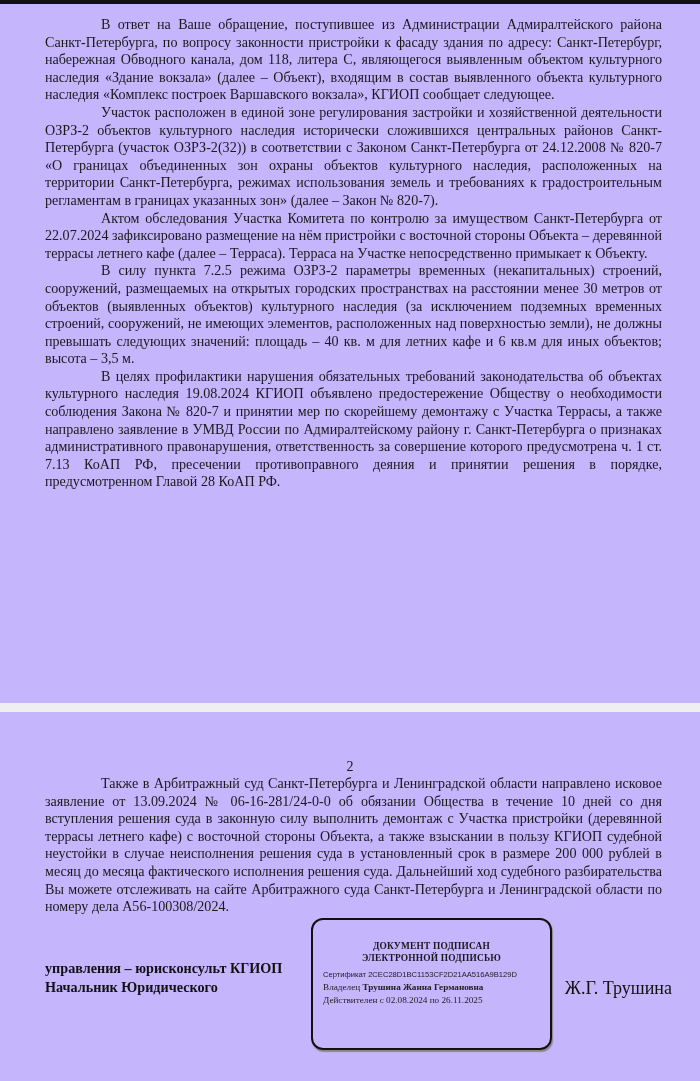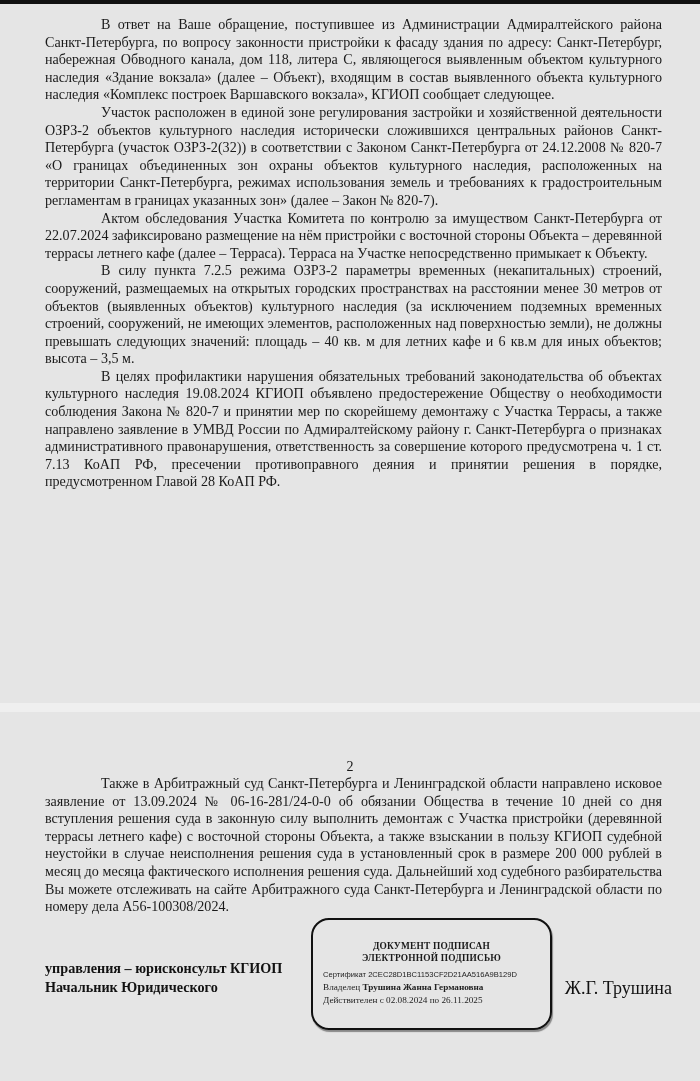--- a/index.html
+++ b/index.html
@@ -10,21 +10,21 @@
       position: relative;
       overflow: hidden;
       font-family: "Liberation Serif", "DejaVu Serif", serif;
       color: #1a1a1a;
     }
     .top-bar {
       position: absolute; left: 0; top: 0; width: 700px; height: 4px;
       background: #111111;
     }
     .page {
-      position: absolute; left: 0; width: 700px; background: #e5e5e5;
+      position: absolute; left: 0; width: 700px; background: #c4b5fd;
     }
     .page1 { top: 4px; height: 699px; }
     .separator {
       position: absolute; left: 0; top: 703px; width: 700px; height: 9px;
       background: #efefef;
     }
     .page2 { top: 712px; height: 369px; }
     .text-block {
       position: absolute; left: 45px; width: 617px;
       font-size: 14.1px; line-height: 17.6px;
@@ -37,22 +37,22 @@
       text-align: center; font-size: 14.1px;
     }
     .page2 .text-block { top: 63px; }
     .sign-title {
       position: absolute; left: 45px; top: 247px;
       font-weight: bold; font-size: 14.2px; line-height: 19px;
       color: #111;
     }
     .stamp {
       position: absolute; left: 311px; top: 206px;
-      width: 241px; height: 112px;
-      border: 2.5px solid #111; border-radius: 18px;
+      width: 241px; height: 132px;
+      border: 2.5px solid #111; border-radius: 12px;
       box-shadow: 1px 2px 1px #888;
       box-sizing: border-box;
       padding: 0;
     }
     .stamp-header {
       position: absolute; left: 0; width: 100%; top: 20px;
       text-align: center; font-weight: bold; font-size: 9.4px; line-height: 12px;
       letter-spacing: 0.2px;
     }
     .stamp-cert {

